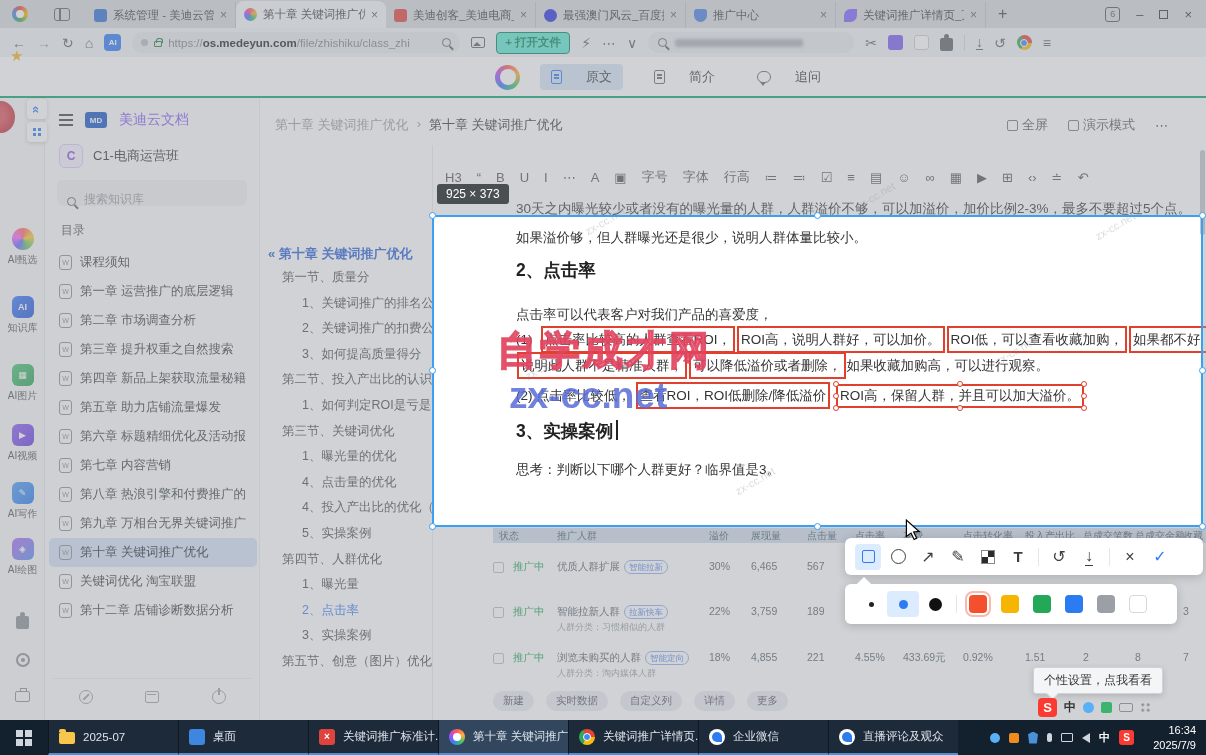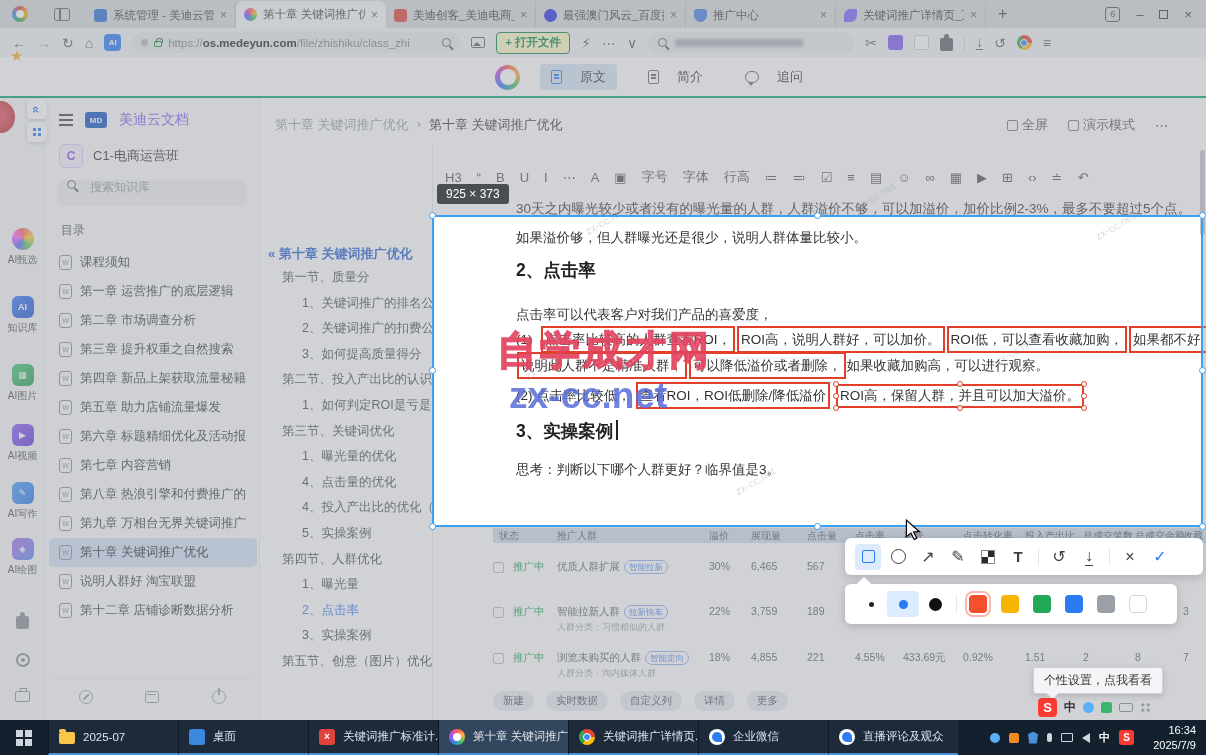--- a/index.html
+++ b/index.html
@@ -38,39 +38,39 @@
   .g-dot{width:7px;height:7px;border-radius:50%;background:#b7bbc1;flex:none}
   .lock{width:8px;height:6px;border:1.3px solid #188038;border-radius:1px;position:relative;margin-top:3px;flex:none}
   .lock::before{content:"";position:absolute;left:0.5px;top:-4px;width:5px;height:4px;border:1.2px solid #188038;border-bottom:none;border-radius:3px 3px 0 0}
   .url-text{white-space:nowrap;overflow:hidden;flex:1}
   .url-scheme,.url-path{color:#80868b}
   .url-host{color:#202124;font-weight:bold}
   .mag{width:9px;height:9px;border:1.5px solid #5f6368;border-radius:50%;position:relative;flex:none}
   .mag::after{content:"";position:absolute;width:5px;height:1.5px;background:#5f6368;transform:rotate(45deg);right:-4px;bottom:-2px}
   .img-ic{width:14px;height:11px;border:1.4px solid #5f6368;border-radius:2px;position:relative;flex:none}
   .img-ic::after{content:"";position:absolute;left:1px;bottom:1px;border-left:4px solid transparent;border-right:4px solid transparent;border-bottom:4px solid #5f6368}
-  .open-file{height:16px;border:1px solid #0b8457;color:#0b8457;border-radius:4px;font-size:11.5px;font-weight:bold;display:flex;align-items:center;padding:10px 8px;background:#fef9c3;white-space:nowrap;flex:none}
+  .open-file{height:16px;border:1px solid #0b8457;color:#0b8457;border-radius:4px;font-size:11.5px;font-weight:bold;display:flex;align-items:center;padding:10px 8px;background:#5eead4;white-space:nowrap;flex:none}
   .search-pill{width:206px;height:21px;background:#e7e9ec;border-radius:11px;display:flex;align-items:center;gap:8px;padding:0 10px;flex:none}
   .blur-text{width:128px;height:8px;background:#aeb3b9;filter:blur(1.5px);border-radius:2px}
   .ext-purple{width:15px;height:15px;border-radius:3px;background:#7c5cf0;flex:none}
   .ext-white{width:15px;height:15px;border-radius:3px;background:#fff;border:1px solid #c9ccd1;flex:none}
   .puzzle{width:13px;height:13px;background:#5f6368;border-radius:2px;position:relative;margin-top:3px;flex:none}
   .puzzle::before{content:"";position:absolute;top:-4px;left:4px;width:5px;height:5px;border-radius:50%;background:#5f6368}
   .dl-ic{border-bottom:1.6px solid #5f6368;padding-bottom:0;line-height:1}
   .chrome-mini{width:15px;height:15px;border-radius:50%;background:conic-gradient(from -30deg,#ea4335 0 120deg,#fbbc05 0 240deg,#34a853 0 360deg);position:relative;flex:none}
   .chrome-mini::after{content:"";position:absolute;inset:3.5px;background:#4285f4;border:1.5px solid #fff;border-radius:50%}
   .sep-v{width:1px;height:16px;background:#d4d7db}
   .star-left{position:absolute;left:10px;top:47px;color:#f3b425;font-size:15px;z-index:12}
 
   
   .appheader{position:absolute;top:57px;left:0;width:1206px;height:41px;background:#fff;border-bottom:2px solid #0ea36e;z-index:5}
   .header-center{position:absolute;left:495px;top:64px;display:flex;align-items:center;gap:20px;z-index:6}
   .ai-ball{width:25px;height:25px;border-radius:50%;background:conic-gradient(#ff5a5a,#ffb03a,#39c26d,#3a7bff,#b14bf4,#ff5a5a);position:relative}
   .ai-ball::after{content:"";position:absolute;inset:4.5px;background:#fff;border-radius:50%}
-  .view-tab{display:flex;align-items:center;gap:18px;height:26px;padding:0 11px;border-radius:4px;font-size:13px;color:#333}
+  .view-tab{display:flex;align-items:center;gap:24px;height:26px;padding:0 11px;border-radius:4px;font-size:13px;color:#333}
   .view-tab.active{background:#d8e6f6}
   .vt-doc{width:11px;height:14px;border:1.5px solid #2f7bf6;border-radius:2px;position:relative}
   .vt-doc::after{content:"";position:absolute;left:1.5px;top:3px;width:5px;height:1.5px;background:#2f7bf6;box-shadow:0 3px 0 #2f7bf6}
   .vt-doc.gray{border-color:#666}.vt-doc.gray::after{background:#666;box-shadow:0 3px 0 #666}
   .vt-chat{width:14px;height:12px;border:1.5px solid #666;border-radius:7px;position:relative}
   .vt-chat::after{content:"";position:absolute;left:2px;bottom:-4px;border-left:3px solid transparent;border-right:3px solid transparent;border-top:4px solid #666}
 
   
   .breadcrumb{position:absolute;left:275px;top:116px;font-size:13px;color:#9aa0a6;display:flex;gap:8px;z-index:5;white-space:nowrap}
   .breadcrumb .cur{color:#333}
@@ -107,21 +107,21 @@
   
   .docsidebar{position:absolute;left:45px;top:98px;width:215px;height:622px;background:#fbfcfd;border-right:1px solid #eceef0;z-index:4}
   .ds-head{position:absolute;left:14px;top:13px;display:flex;align-items:center;gap:12px}
   .hamb{width:14px;height:2px;background:#444;box-shadow:0 5px 0 #444,0 10px 0 #444;margin-top:-10px}
   .md-logo{width:22px;height:16px;background:#1757c8;border-radius:3px;color:#fff;font-size:8px;font-weight:bold;display:flex;align-items:center;justify-content:center}
   .md-logo::after{content:"MD"}
   .ds-title{font-size:14px;font-weight:normal;color:#8b5cf6}
   .workspace{position:absolute;left:14px;top:46px;display:flex;align-items:center;gap:10px}
   .c-badge{width:24px;height:24px;border:1px solid #dcc9f8;background:#f6f0ff;color:#8a55e0;border-radius:6px;font-size:12px;font-weight:bold;display:flex;align-items:center;justify-content:center}
   .ws-name{font-size:13px;color:#333}
-  .ds-search{position:absolute;left:12px;top:82px;width:190px;height:26px;background:#f0f1f3;border-radius:6px;display:flex;align-items:flex-start;gap:14px;padding:0 10px}
+  .ds-search{position:absolute;left:12px;top:82px;width:190px;height:26px;background:#f0f1f3;border-radius:6px;display:flex;align-items:flex-end;gap:8px;padding:0 10px}
   .ds-search input{border:none;outline:none;background:transparent;font-size:12px;color:#333;width:140px;font-family:inherit}
   .ds-search input::placeholder{color:#9aa0a6}
   .toc-label{position:absolute;left:16px;top:124px;font-size:12px;color:#555}
   .chapters{position:absolute;left:4px;top:150px;width:208px}
   .chapter{display:flex;align-items:center;gap:8px;height:29px;padding:0 10px;font-size:12.5px;color:#3c4147;border-radius:5px;white-space:nowrap;overflow:hidden}
   .chapter.active{background:#d6e2f8;color:#2a2f36}
   .doc-ic{width:13px;height:15px;border:1.2px solid #8a9097;border-radius:3px;font-size:7px;color:#8a9097;display:flex;align-items:center;justify-content:center;flex:none}
   .doc-ic::after{content:"W"}
   .ds-foot{position:absolute;bottom:6px;left:8px;width:199px;border-top:1px solid #ececec;height:36px;display:flex;align-items:center;justify-content:space-around;color:#9aa0a6}
   .f-edit{width:14px;height:14px;border:1.5px solid #9aa0a6;border-radius:50%;position:relative}
@@ -494,21 +494,21 @@
       <div class="chapter">
         <span class="doc-ic"></span>
         <span>第九章 万相台无界关键词推广</span>
       </div>
       <div class="chapter active">
         <span class="doc-ic"></span>
         <span>第十章 关键词推广优化</span>
       </div>
       <div class="chapter">
         <span class="doc-ic"></span>
-        <span>说明人群好 淘宝联盟</span>
+        <span>关键词优化 淘宝联盟</span>
       </div>
       <div class="chapter">
         <span class="doc-ic"></span>
         <span>第十二章 店铺诊断数据分析</span>
       </div>
     </div>
   <div class="ds-foot">
     <span class="f-edit"></span>
     <span class="f-cal"></span>
     <span class="f-pow"></span>

